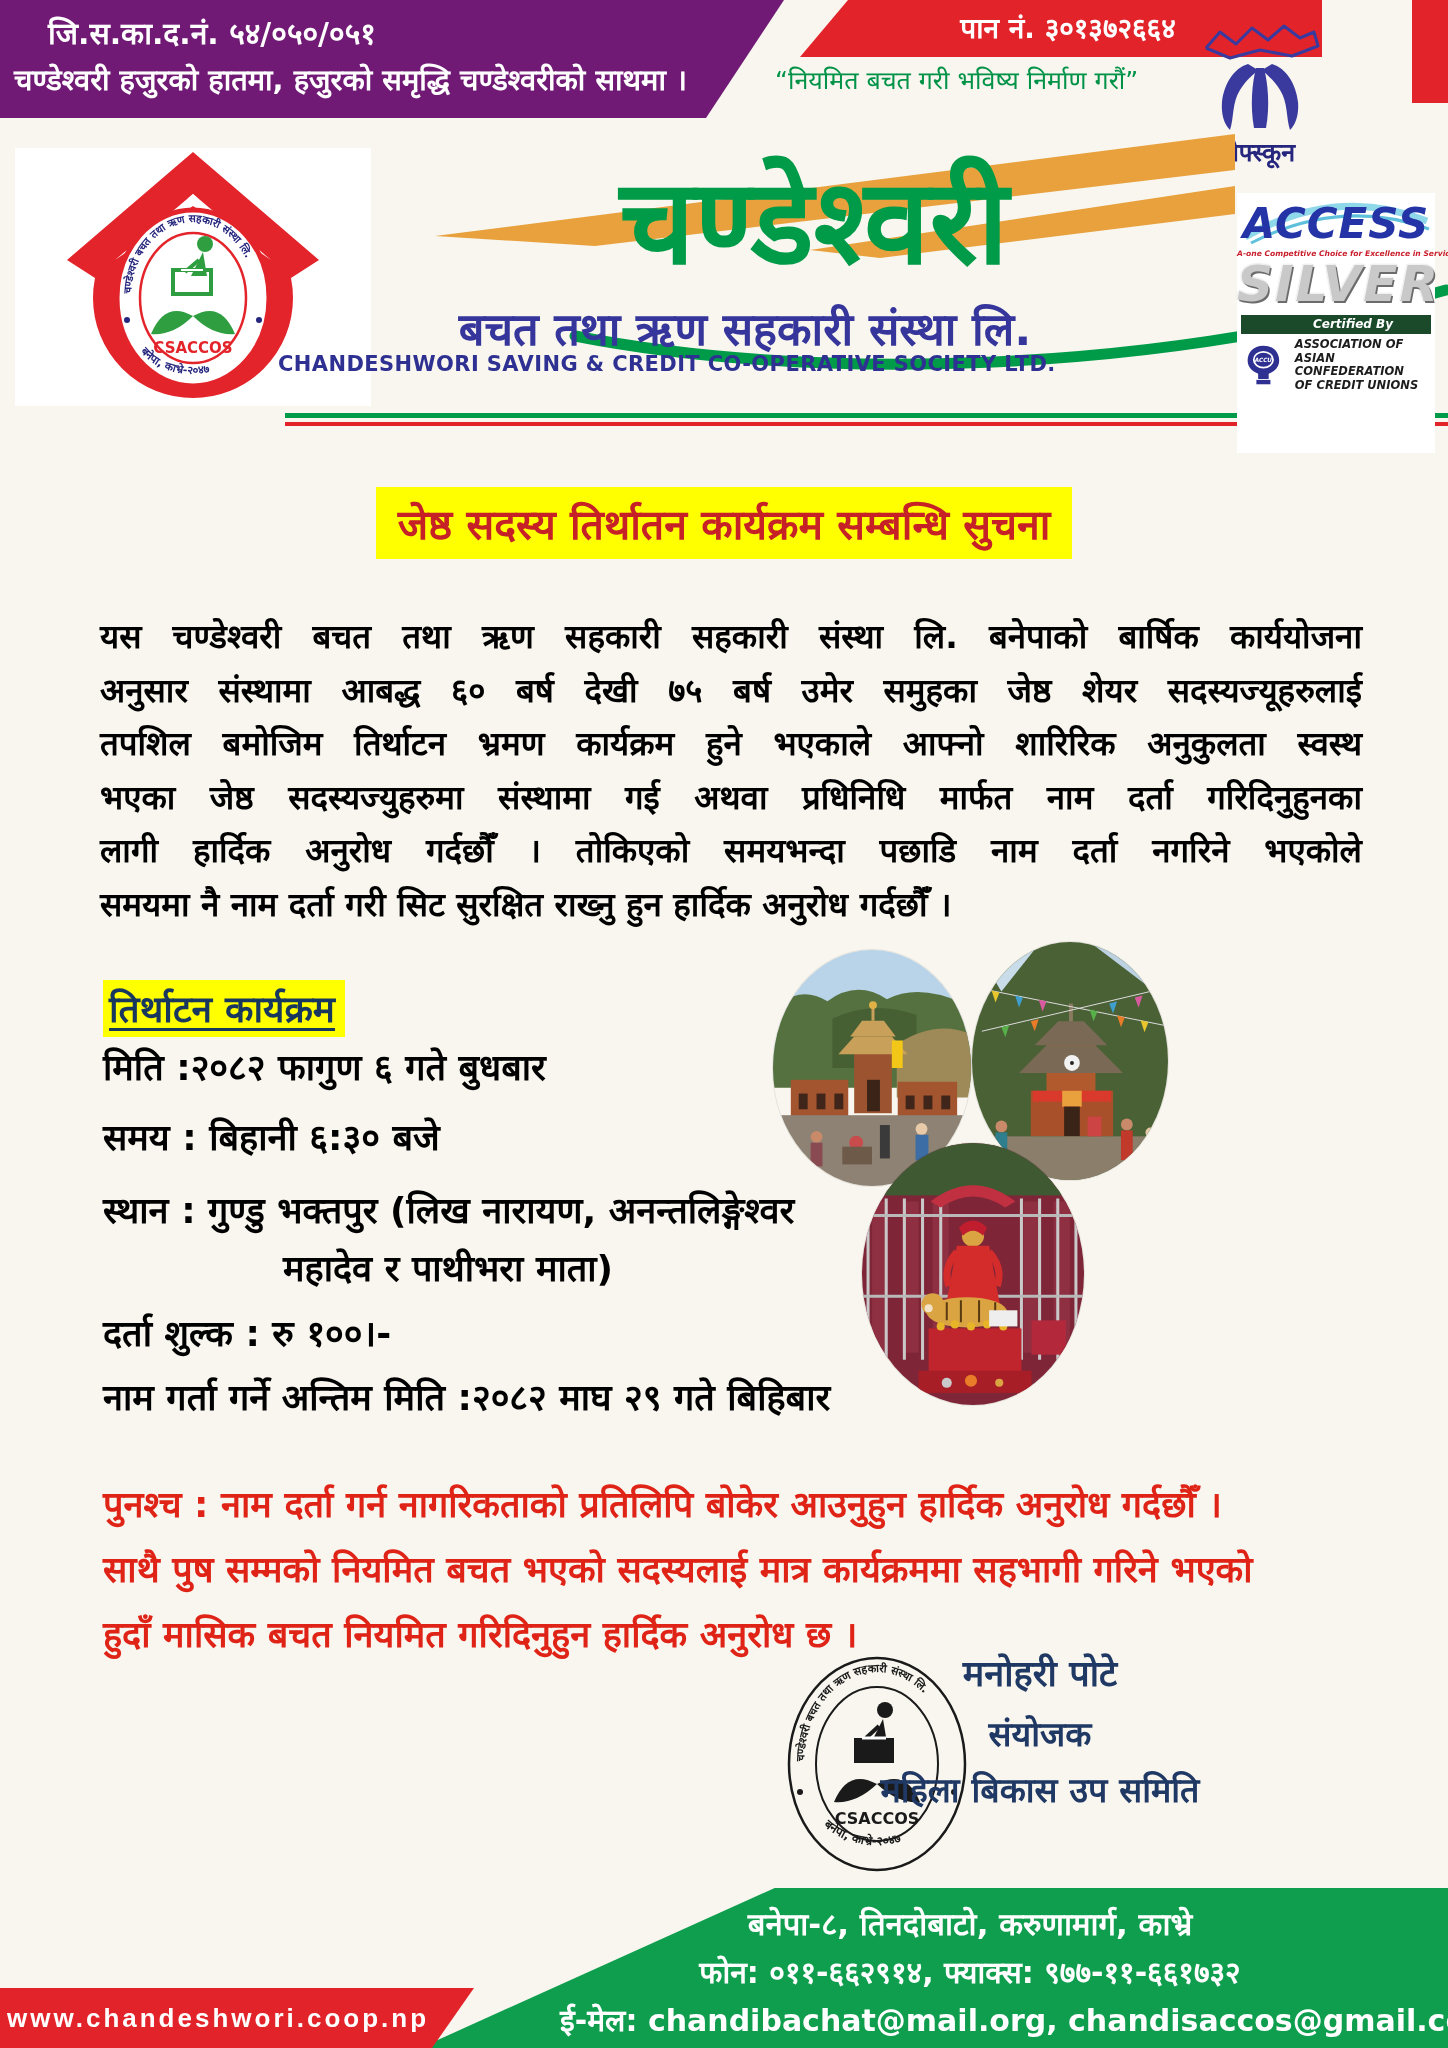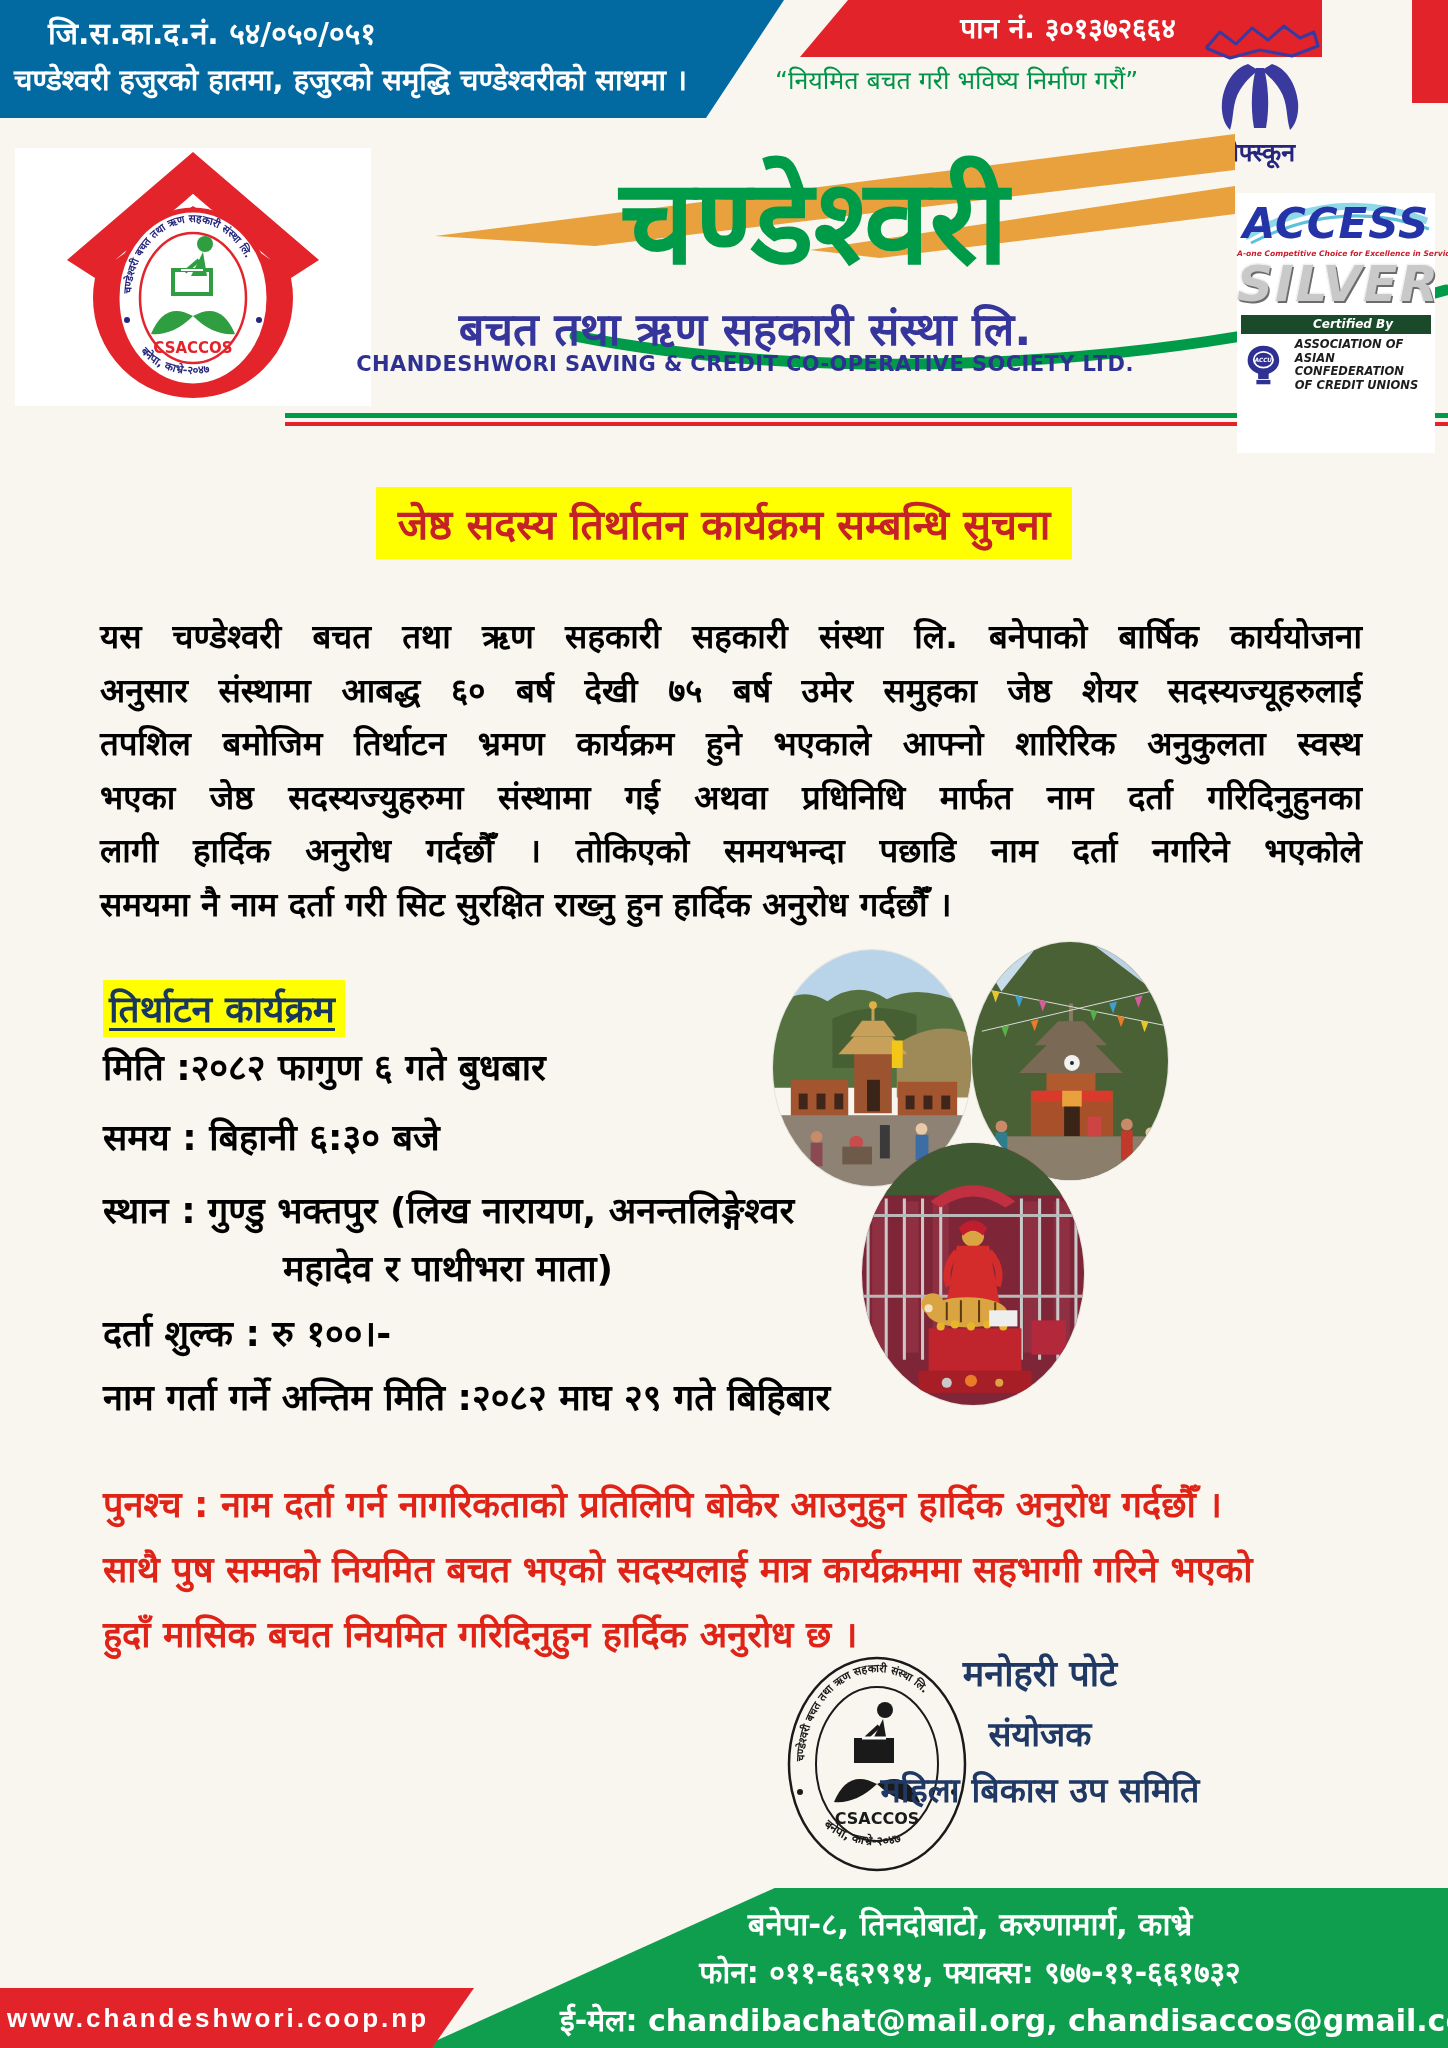--- a/index.html
+++ b/index.html
@@ -4,37 +4,37 @@
 <style>
   html,body{margin:0;padding:0;background:#d8d8d8;}
   #page{
     position:relative;width:1448px;height:2048px;margin:0 auto;
     background:#F8F6EF;overflow:hidden;
     font-family:"DejaVu Sans","Liberation Sans",sans-serif;
   }
   .abs{position:absolute;}
 
   
-  .green-banner{left:0;top:0;width:784px;height:118px;background:#0369a1;
+  .green-banner{left:0;top:0;width:784px;height:118px;background:#701a75;
     clip-path:polygon(0 0,100% 0,calc(100% - 78px) 100%,0 100%);}
   .reg-no{left:48px;top:12px;font-size:30px;font-weight:700;color:#fff;white-space:nowrap;}
   .slogan{left:14px;top:59px;font-size:29px;font-weight:700;color:#fff;white-space:nowrap;}
   .red-banner{left:800px;top:0;width:522px;height:57px;background:#E3232A;
     clip-path:polygon(48px 0,100% 0,100% 100%,0 100%);}
   .pan{width:100%;text-align:center;line-height:57px;font-size:28px;font-weight:700;color:#fff;padding-left:14px;box-sizing:border-box;white-space:nowrap;}
   .corner-strip{left:1412px;top:0;width:36px;height:103px;background:#E3232A;}
   .quote{left:775px;top:62px;width:330px;text-align:center;font-size:25px;font-weight:400;color:#009347;white-space:nowrap;}
   .nefscun{left:1172px;top:6px;width:176px;height:168px;text-align:center;}
   .nefscun-label{left:0;top:128px;width:100%;text-align:center;font-size:25px;font-weight:700;color:#26267E;}
 
   
   .emblem-box{left:15px;top:148px;width:356px;height:258px;background:#fff;}
   .brand-name{left:388px;top:158px;width:852px;text-align:center;font-size:118px;line-height:1.1;font-weight:900;color:#009B48;white-space:nowrap;}
   .brand-tagline{left:278px;top:297px;width:934px;text-align:center;font-size:45px;font-weight:800;color:#35359B;white-space:nowrap;}
-  .brand-en{left:278px;top:352px;width:934px;text-align:center;font-size:21px;font-weight:700;color:#2E3192;letter-spacing:.4px;white-space:nowrap;}
+  .brand-en{left:278px;top:352px;width:934px;text-align:left;font-size:21px;font-weight:700;color:#2E3192;letter-spacing:.4px;white-space:nowrap;}
   .rule-green{left:285px;top:413px;width:1163px;height:5px;background:#009B48;}
   .rule-red{left:285px;top:422px;width:1163px;height:4px;background:#E3232A;}
 
   
   .access{left:1237px;top:193px;width:198px;height:260px;background:#fff;font-style:italic;}
   .access-title{left:0;top:6px;width:100%;text-align:center;font-size:42px;font-weight:900;color:#2433A5;letter-spacing:1px;}
   .access-tagline{left:0;top:56px;width:100%;text-align:center;font-size:7.6px;font-weight:700;color:#C81E2B;white-space:nowrap;}
   .access-level{left:0;top:62px;width:100%;text-align:center;font-size:50px;font-weight:900;color:#C9C9C9;letter-spacing:2px;
     text-shadow:1.5px 1.5px 0 #6c6c6c,-1px -1px 0 #f2f2f2,0 0 2px #8a8a8a;}
   .access-bar{left:4px;top:122px;width:190px;height:19px;background:#1B4A2B;}

